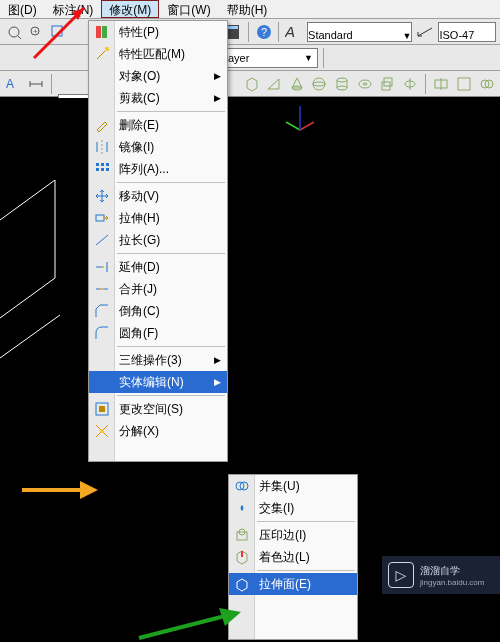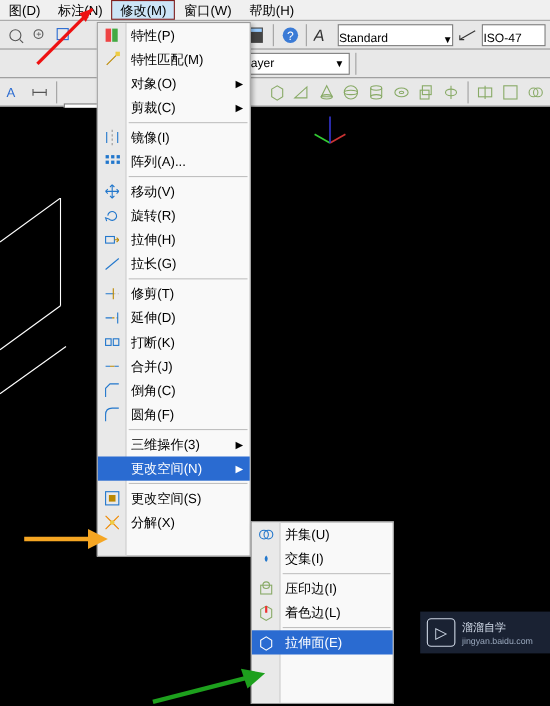--- a/index.html
+++ b/index.html
@@ -257,20 +257,28 @@
     </div>
   <div class="menu-row">
       <span>剪裁(C)</span>
       <span class="arrow">▶</span>
     </div>
   <div class="menu-sep"></div>
 
   <div class="menu-row">
       <span class="mi-icon">
         <svg width="16" height="16">
+          <path d="M3 13L11 5l2 2-8 8z" fill="none" stroke="#b80"></path>
+        </svg>
+      </span>
+      <span>删除(E)</span>
+    </div>
+  <div class="menu-row">
+      <span class="mi-icon">
+        <svg width="16" height="16">
           <path d="M3 3v10M13 3v10" stroke="#27c"></path>
           <path d="M8 1v14" stroke="#999" stroke-dasharray="2"></path>
         </svg>
       </span>
       <span>镜像(I)</span>
     </div>
   <div class="menu-row">
       <span class="mi-icon">
         <svg width="16" height="16">
           <rect x="2" y="2" width="3" height="3" fill="#27c"></rect>
@@ -290,78 +298,50 @@
         <svg width="16" height="16">
           <path d="M8 2v12M2 8h12" stroke="#27c"></path>
           <path d="M8 2l-2 2M8 2l2 2M8 14l-2-2M8 14l2-2M2 8l2-2M2 8l2 2M14 8l-2-2M14 8l-2 2" stroke="#27c"></path>
         </svg>
       </span>
       <span>移动(V)</span>
     </div>
   <div class="menu-row">
       <span class="mi-icon">
         <svg width="16" height="16">
-          <path d="M4 8a4 4 0 1 1 1 3" fill="none" stroke="#27c"></path>
-          <path d="M5 11l-3-1 1 3" fill="none" stroke="#27c"></path>
-        </svg>
-      </span>
-      <span>旋转(R)</span>
-    </div>
-  <div class="menu-row">
-      <span class="mi-icon">
-        <svg width="16" height="16">
           <rect x="2" y="5" width="8" height="6" fill="none" stroke="#27c"></rect>
           <path d="M10 8h4" stroke="#b80"></path>
           <path d="M14 8l-2-2M14 8l-2 2" stroke="#b80"></path>
         </svg>
       </span>
       <span>拉伸(H)</span>
     </div>
   <div class="menu-row">
       <span class="mi-icon">
         <svg width="16" height="16">
           <line x1="2" y1="13" x2="14" y2="3" stroke="#27c"></line>
         </svg>
       </span>
       <span>拉长(G)</span>
     </div>
   <div class="menu-sep"></div>
 
   <div class="menu-row">
       <span class="mi-icon">
         <svg width="16" height="16">
-          <line x1="2" y1="8" x2="9" y2="8" stroke="#27c"></line>
-          <line x1="9" y1="8" x2="14" y2="8" stroke="#bbb" stroke-dasharray="2"></line>
-          <line x1="9" y1="3" x2="9" y2="13" stroke="#b80"></line>
-        </svg>
-      </span>
-      <span>修剪(T)</span>
-    </div>
-  <div class="menu-row">
-      <span class="mi-icon">
-        <svg width="16" height="16">
           <line x1="2" y1="8" x2="8" y2="8" stroke="#27c"></line>
           <line x1="8" y1="8" x2="13" y2="8" stroke="#b80" stroke-dasharray="2"></line>
           <line x1="13" y1="3" x2="13" y2="13" stroke="#27c"></line>
         </svg>
       </span>
       <span>延伸(D)</span>
     </div>
   <div class="menu-row">
       <span class="mi-icon">
         <svg width="16" height="16">
-          <rect x="2" y="5" width="5" height="6" fill="none" stroke="#27c"></rect>
-          <rect x="9" y="5" width="5" height="6" fill="none" stroke="#27c"></rect>
-        </svg>
-      </span>
-      <span>打断(K)</span>
-    </div>
-  <div class="menu-row">
-      <span class="mi-icon">
-        <svg width="16" height="16">
           <line x1="2" y1="8" x2="6" y2="8" stroke="#27c"></line>
           <line x1="10" y1="8" x2="14" y2="8" stroke="#27c"></line>
           <path d="M6 8h4" stroke="#b80"></path>
         </svg>
       </span>
       <span>合并(J)</span>
     </div>
   <div class="menu-row">
       <span class="mi-icon">
         <svg width="16" height="16">
@@ -378,21 +358,21 @@
       </span>
       <span>圆角(F)</span>
     </div>
   <div class="menu-sep"></div>
 
   <div class="menu-row">
       <span>三维操作(3)</span>
       <span class="arrow">▶</span>
     </div>
   <div class="menu-row highlight">
-      <span>更改空间(N)</span>
+      <span>实体编辑(N)</span>
       <span class="arrow">▶</span>
     </div>
   <div class="menu-sep"></div>
 
   <div class="menu-row">
       <span class="mi-icon">
         <svg width="16" height="16">
           <rect x="2" y="2" width="12" height="12" fill="none" stroke="#27c"></rect>
           <rect x="5" y="5" width="6" height="6" fill="#b80"></rect>
         </svg>

